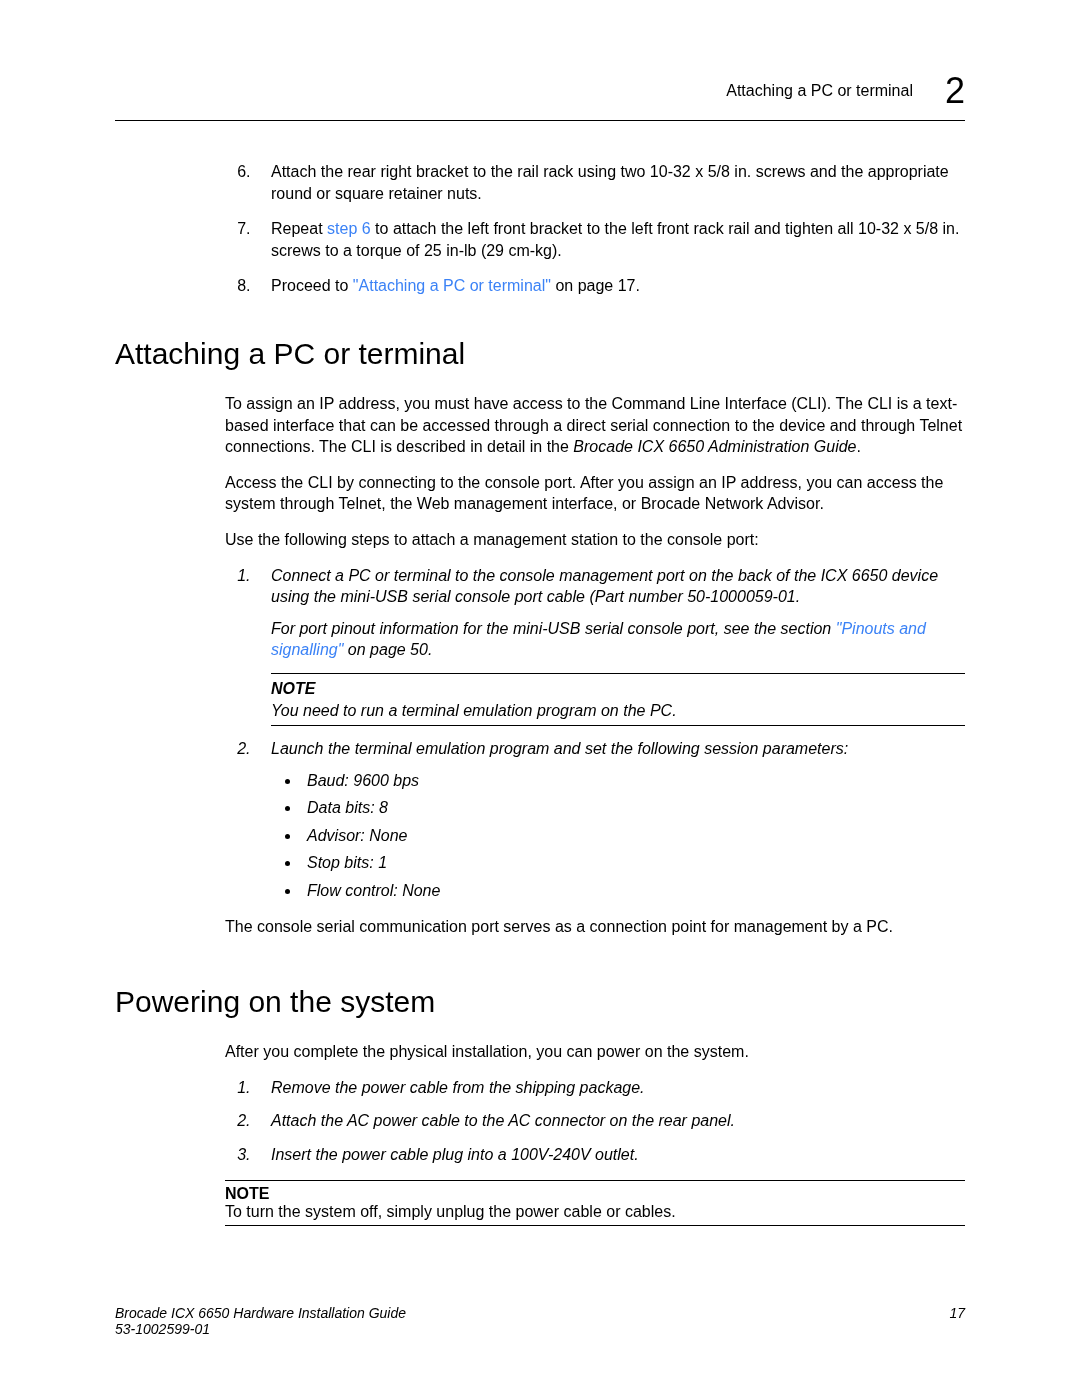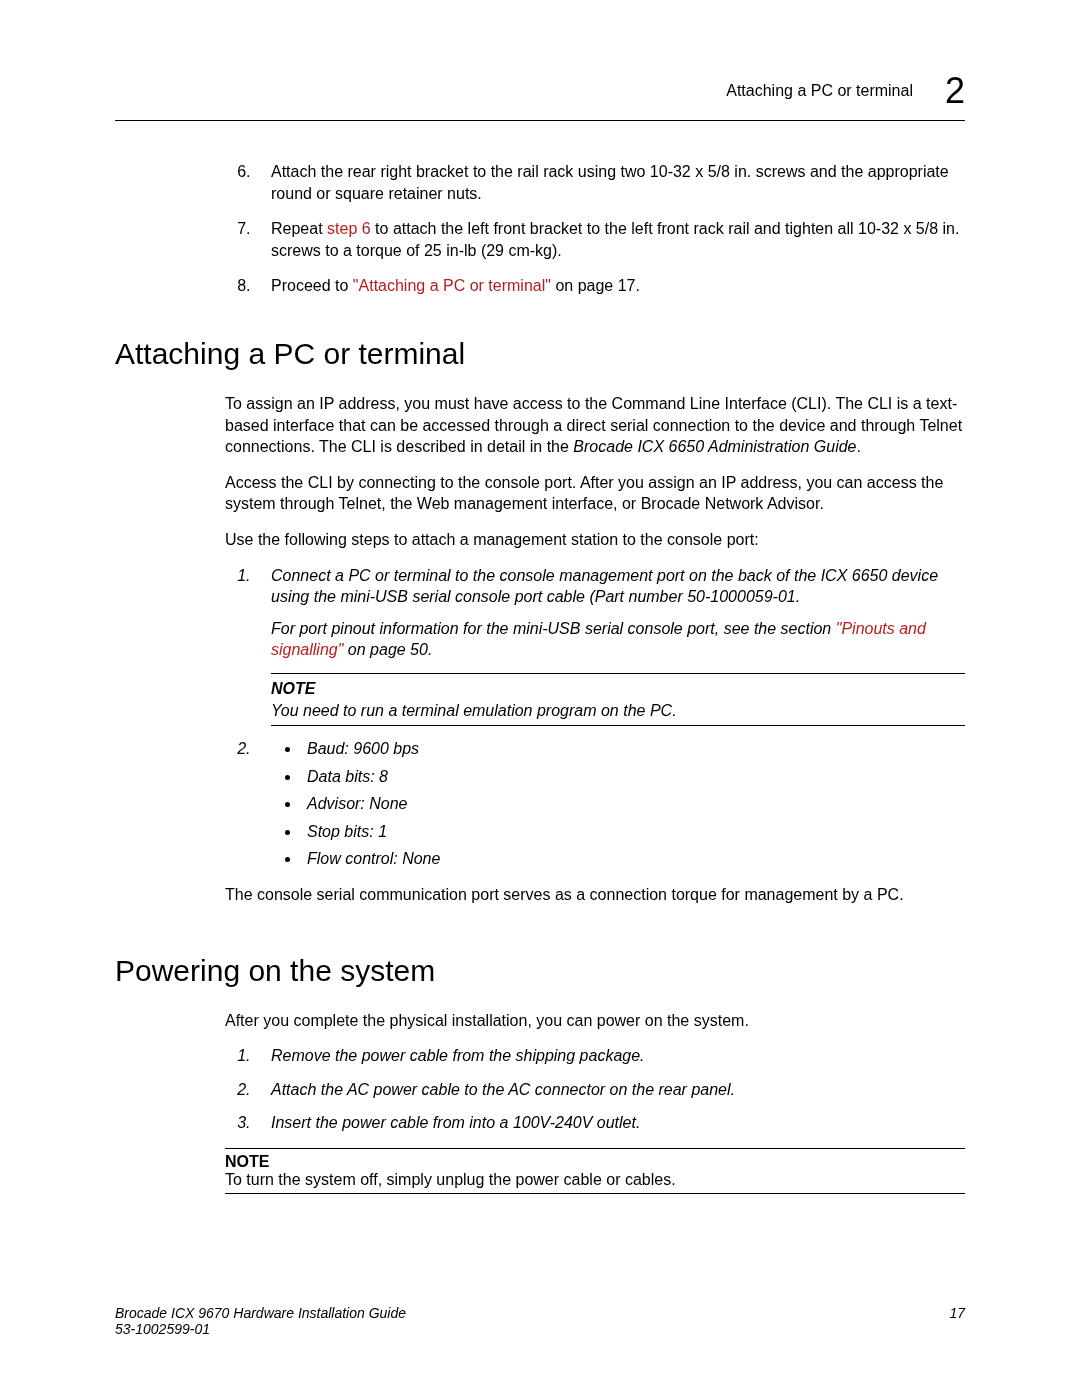--- a/index.html
+++ b/index.html
@@ -36,21 +36,21 @@
     margin: 0 0 40px 0;
     padding-left: 140px;
     font-size: 16px;
     line-height: 1.35;
   }
   .ol-top li {
     margin-bottom: 14px;
     padding-left: 16px;
   }
   .link {
-    color: #b91c1c;
+    color: #3b82f6;
   }
   .h1 {
     font-size: 30px;
     font-weight: normal;
     margin: 0 0 22px 0;
     font-family: Arial, Helvetica, sans-serif;
   }
   .body-p {
     font-size: 16px;
     line-height: 1.35;
@@ -159,52 +159,53 @@
         <span>For port pinout information for the mini-USB serial console port, see the section </span><span class="link">"Pinouts and signalling"</span><span> on page 50.</span>
       </p>
       <div class="note-block">
         <hr class="note-rule">
         <p class="note-label">NOTE</p>
         <p class="note-text">You need to run a terminal emulation program on the PC.</p>
         <hr class="note-rule">
       </div>
     </li>
     <li>
+      <span>Launch the terminal emulation program and set the following session parameters:</span>
       <ul class="bullets">
         <li>Baud: 9600 bps</li>
         <li>Data bits: 8</li>
         <li>Advisor: None</li>
         <li>Stop bits: 1</li>
         <li>Flow control: None</li>
       </ul>
     </li>
   </ol>
 
-  <p class="body-p">The console serial communication port serves as a connection torque for management by a PC.</p>
+  <p class="body-p">The console serial communication port serves as a connection point for management by a PC.</p>
 
   <div class="section-gap"></div>
 
   <h1 class="h1">Powering on the system</h1>
 
   <p class="body-p">After you complete the physical installation, you can power on the system.</p>
 
   <ol class="ol-body">
     <li>Remove the power cable from the shipping package.</li>
     <li>Attach the AC power cable to the AC connector on the rear panel.</li>
-    <li>Insert the power cable from into a 100V-240V outlet.</li>
+    <li>Insert the power cable plug into a 100V-240V outlet.</li>
   </ol>
 
   <div class="note-outer">
     <hr class="note-rule">
     <p class="note-label">NOTE</p>
     <p class="note-text">To turn the system off, simply unplug the power cable or cables.</p>
     <hr class="note-rule">
   </div>
 
   <div class="footer">
     <div>
-      <div>Brocade ICX 9670 Hardware Installation Guide</div>
+      <div>Brocade ICX 6650 Hardware Installation Guide</div>
       <div>53-1002599-01</div>
     </div>
     <div class="pagenum">17</div>
   </div>
 
 </div>
 
 </body></html>

